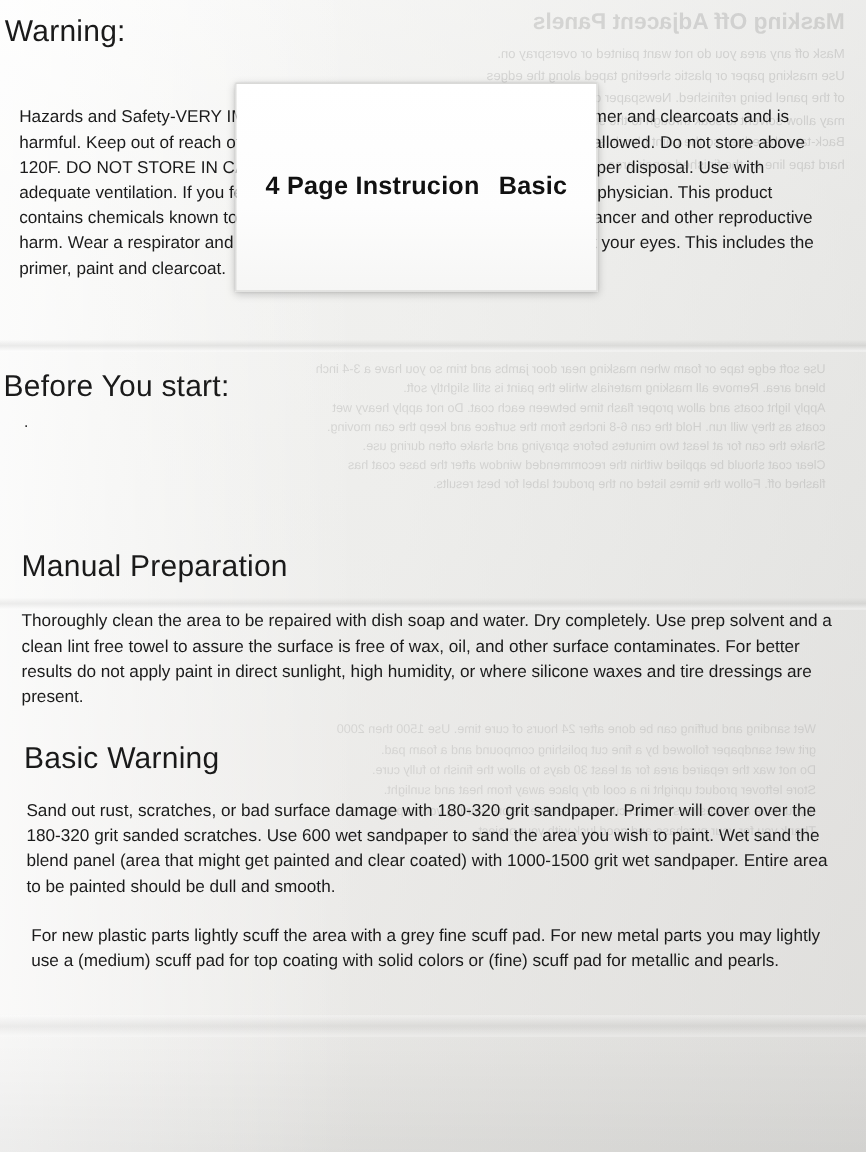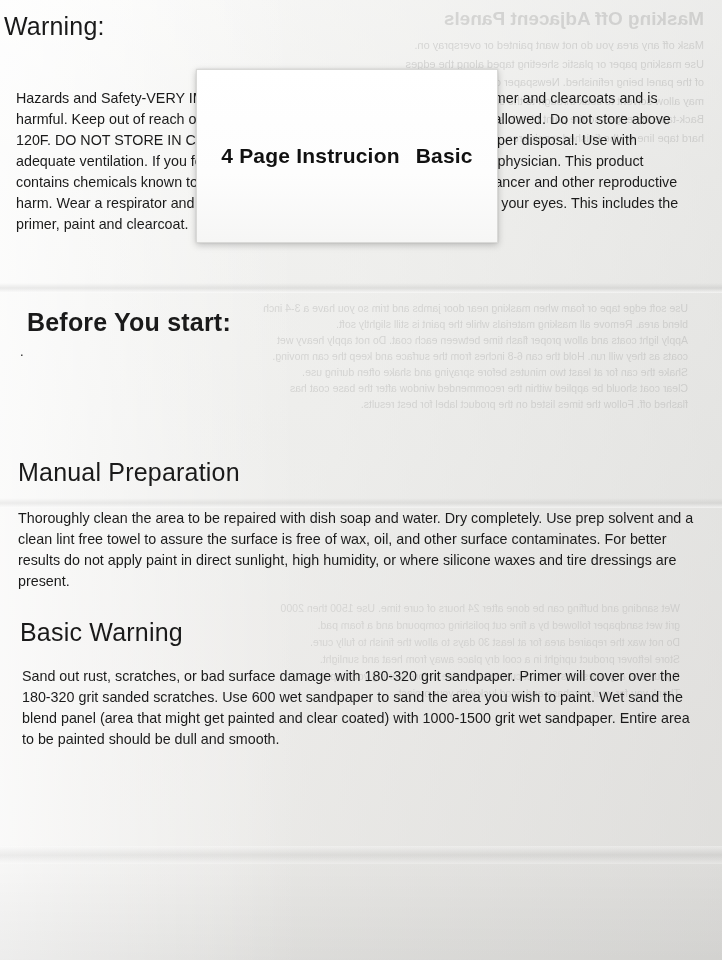--- a/index.html
+++ b/index.html
@@ -127,21 +127,21 @@
     color: #1b1b1b;
     margin: 0;
   }
 
   .blk { position: absolute; }
 
   
   #warning-heading   { left: 4px;  top: 12px; }
   #warning-text      { left: 16px;  top: 88px;  width: 678px; }
 
-  #before-heading    { left: 27px;  top: 308px; font-weight: bold; }
+  #before-heading    { left: 3px;  top: 308px; }
   #before-dot        { left: 20px;  top: 344px; font-size: 13px; color:#1b1b1b; }
   #before-text       { left: 20px;  top: 362px; width: 666px; }
 
   #surface-heading   { left: 18px;  top: 458px; }
   #surface-text      { left: 18px;  top: 508px; width: 676px; }
 
   #sanding-heading   { left: 20px;  top: 618px; }
   #sanding-text      { left: 22px;  top: 666px; width: 672px; }
   #sanding-text-2    { left: 26px;  top: 770px; width: 660px; }
 
@@ -211,20 +211,21 @@
     <p class="body blk" id="warning-text">Hazards and Safety-VERY IMPORTANT. This is touch-up paint including primer and clearcoats and is harmful. Keep out of reach of children. Call a physician IMMEDIATELY if swallowed. Do not store above 120F. DO NOT STORE IN CAR and avoid freezing. Follow local laws for proper disposal. Use with adequate ventilation. If you feel dizzy stop product use immediately and call physician. This product contains chemicals known to the State of California to cause birth defects, cancer and other reproductive harm. Wear a respirator and WEAR safety goggles when spraying to protect your eyes. This includes the primer, paint and clearcoat.</p>
 
     <h1 class="section blk" id="before-heading">Before You start:</h1>
     <div class="blk" id="before-dot">.</div>
 
     <h1 class="section blk" id="surface-heading">Manual Preparation</h1>
     <p class="body blk" id="surface-text">Thoroughly clean the area to be repaired with dish soap and water.  Dry completely. Use prep solvent and a clean lint free towel to assure the surface is free of wax, oil, and other surface contaminates. For better results do not apply paint in direct sunlight, high humidity, or where silicone waxes and tire dressings are present.</p>
 
     <h1 class="section blk" id="sanding-heading">Basic Warning</h1>
     <p class="body blk" id="sanding-text">Sand out rust, scratches, or bad surface damage with 180-320 grit sandpaper. Primer will cover over the 180-320 grit sanded scratches. Use 600 wet sandpaper to sand the area you wish to paint. Wet sand the blend panel (area that might get painted and clear coated) with 1000-1500 grit wet sandpaper. Entire area to be painted should be dull and smooth.</p>
+    <p class="body blk" id="sanding-text-2">For new plastic parts lightly scuff the area with a grey fine scuff pad. For new metal parts you may lightly use a (medium) scuff pad for top coating with solid colors or (fine) scuff pad for metallic and pearls.</p>
   </div>
 
   <div class="crease crease-1"></div>
   <div class="crease crease-2"></div>
   <div class="crease crease-3"></div>
   <div class="bottom-shade"></div>
 
   <div class="label-card">
     <div class="line">4 Page Instrucion</div>
     <div class="line">Basic</div>

